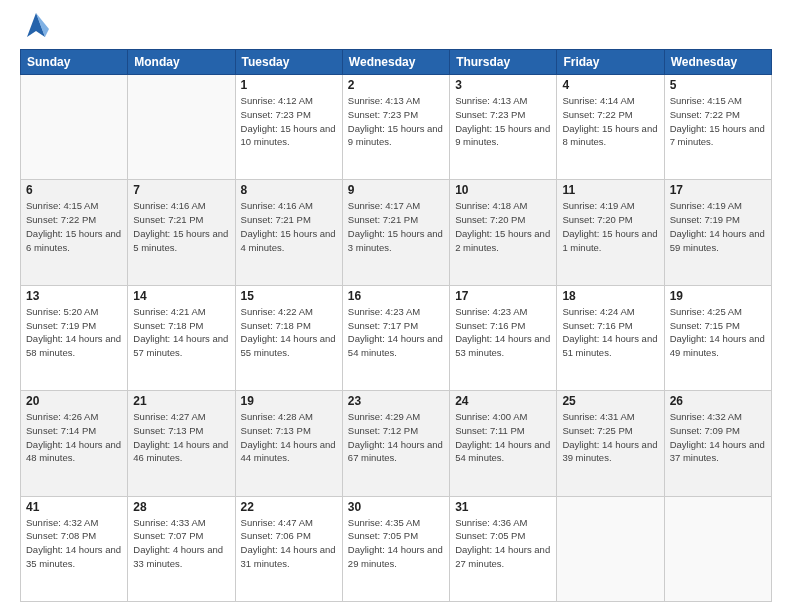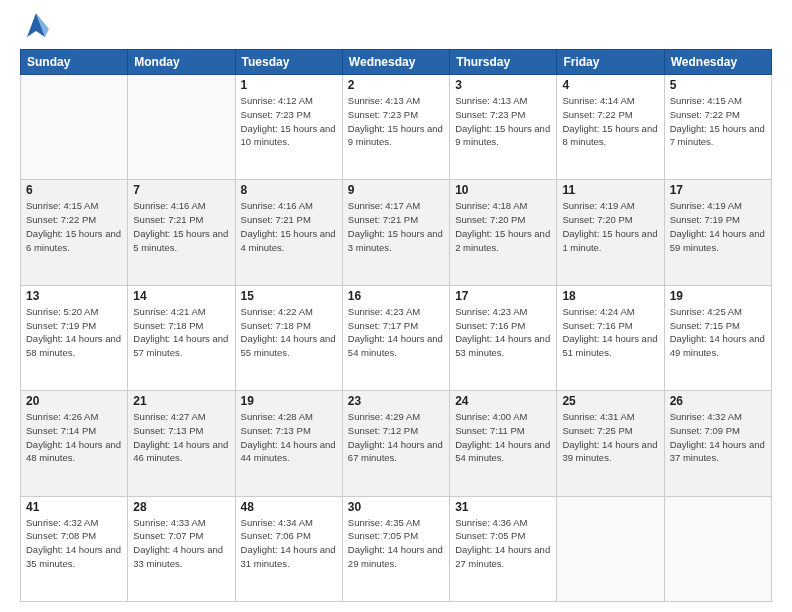--- a/index.html
+++ b/index.html
@@ -243,22 +243,22 @@
         <tr>
           <td>
             <span class="day-number">41</span>
             <div class="day-info"><span>Sunrise: 4:32 AM</span><br><span>Sunset: 7:08 PM</span><br><span>Daylight: 14 hours and 35 minutes.</span></div>
           </td>
           <td>
             <span class="day-number">28</span>
             <div class="day-info"><span>Sunrise: 4:33 AM</span><br><span>Sunset: 7:07 PM</span><br><span>Daylight: 4 hours and 33 minutes.</span></div>
           </td>
           <td>
-            <span class="day-number">48</span>
-            <div class="day-info"><span>Sunrise: 4:34 AM</span><br><span>Sunset: 7:06 PM</span><br><span>Daylight: 14 hours and 31 minutes.</span></div>
+            <span class="day-number">22</span>
+            <div class="day-info"><span>Sunrise: 4:47 AM</span><br><span>Sunset: 7:06 PM</span><br><span>Daylight: 14 hours and 31 minutes.</span></div>
           </td>
           <td>
             <span class="day-number">30</span>
             <div class="day-info"><span>Sunrise: 4:35 AM</span><br><span>Sunset: 7:05 PM</span><br><span>Daylight: 14 hours and 29 minutes.</span></div>
           </td>
           <td>
             <span class="day-number">31</span>
             <div class="day-info"><span>Sunrise: 4:36 AM</span><br><span>Sunset: 7:05 PM</span><br><span>Daylight: 14 hours and 27 minutes.</span></div>
           </td>
           <td class="empty"></td>

